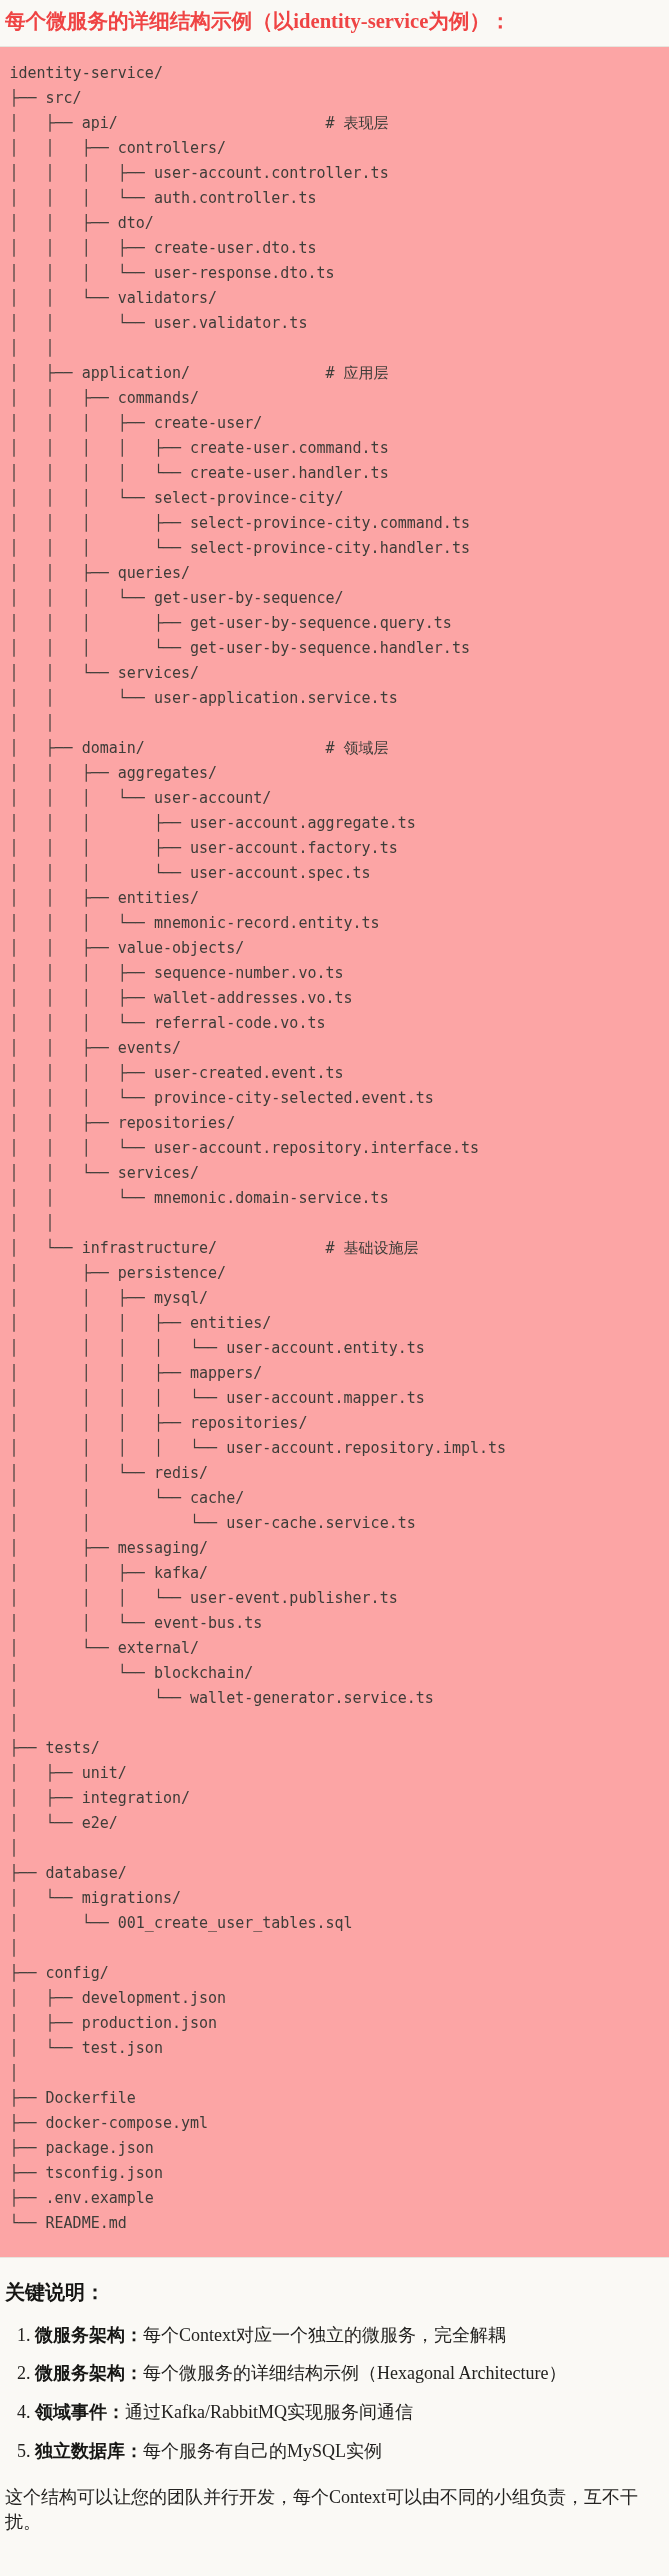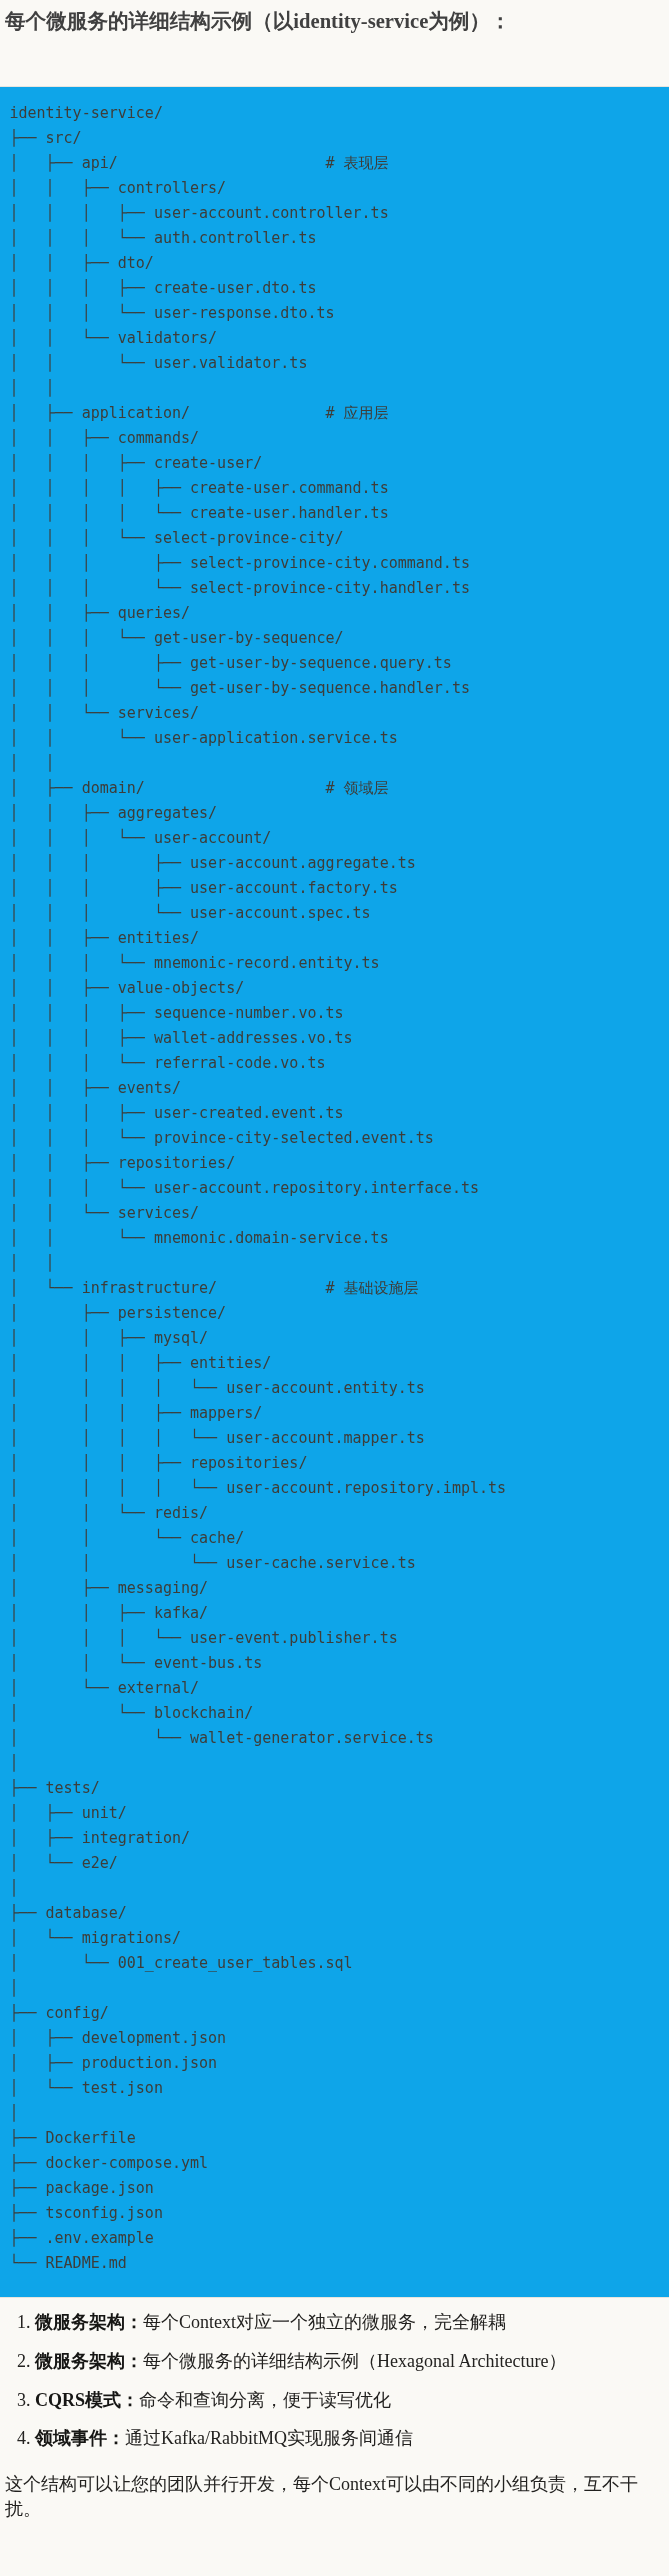--- a/index.html
+++ b/index.html
@@ -12,29 +12,28 @@
     width: 669px;
     color: #1D1C1A;
     font-family: "Liberation Serif", "DejaVu Serif", serif;
   }
   .page-title {
     font-weight: bold;
     font-size: 20.6px;
     line-height: 27.5px;
     margin: 7.5px 0 0 5px;
     padding-bottom: 11.3px;
-    color: #404040;
+    color: #ef4444;
   }
   .code-block {
-    background: #0ea5e9;
+    background: #fca5a5;
     border-top: 0.6px solid #E7E5DE;
     border-bottom: 0.6px solid #E7E5DE;
     padding: 13.8px 6.3px 21px 9.4px;
     overflow: hidden;
-    margin-top: 40px;
   }
   .file-tree {
     margin: 0;
     font-family: "DejaVu Sans Mono", "Liberation Mono", monospace;
     font-size: 15px;
     line-height: 25px;
     color: #3E3D39;
     white-space: pre;
   }
   .notes {
@@ -158,26 +157,27 @@
 │
 ├── Dockerfile
 ├── docker-compose.yml
 ├── package.json
 ├── tsconfig.json
 ├── .env.example
 └── README.md</pre>
   </div>
 
   <div class="notes">
+    <div class="notes-heading">关键说明：</div>
 
     <ul class="notes-list">
 
     <li class="note-item"><span class="note-number">1.</span> <span class="note-label">微服务架构：</span><span class="note-text">每个Context对应一个独立的微服务，完全解耦</span></li>
         <li class="note-item"><span class="note-number">2.</span> <span class="note-label">微服务架构：</span><span class="note-text">每个微服务的详细结构示例（Hexagonal Architecture）</span></li>
-        <li class="note-item"><span class="note-number">3.</span> <span class="note-label">CQRS模式：</span><span class="note-text">命令和查询分离，便于读写优化</span></li>
         <li class="note-item"><span class="note-number">4.</span> <span class="note-label">领域事件：</span><span class="note-text">通过Kafka/RabbitMQ实现服务间通信</span></li>
+        <li class="note-item"><span class="note-number">5.</span> <span class="note-label">独立数据库：</span><span class="note-text">每个服务有自己的MySQL实例</span></li>
       </ul>
 
     <div class="closing-paragraph">这个结构可以让您的团队并行开发，每个Context可以由不同的小组负责，互不干扰。</div>
   </div>
 
 </div>
 
 
 </body></html>

